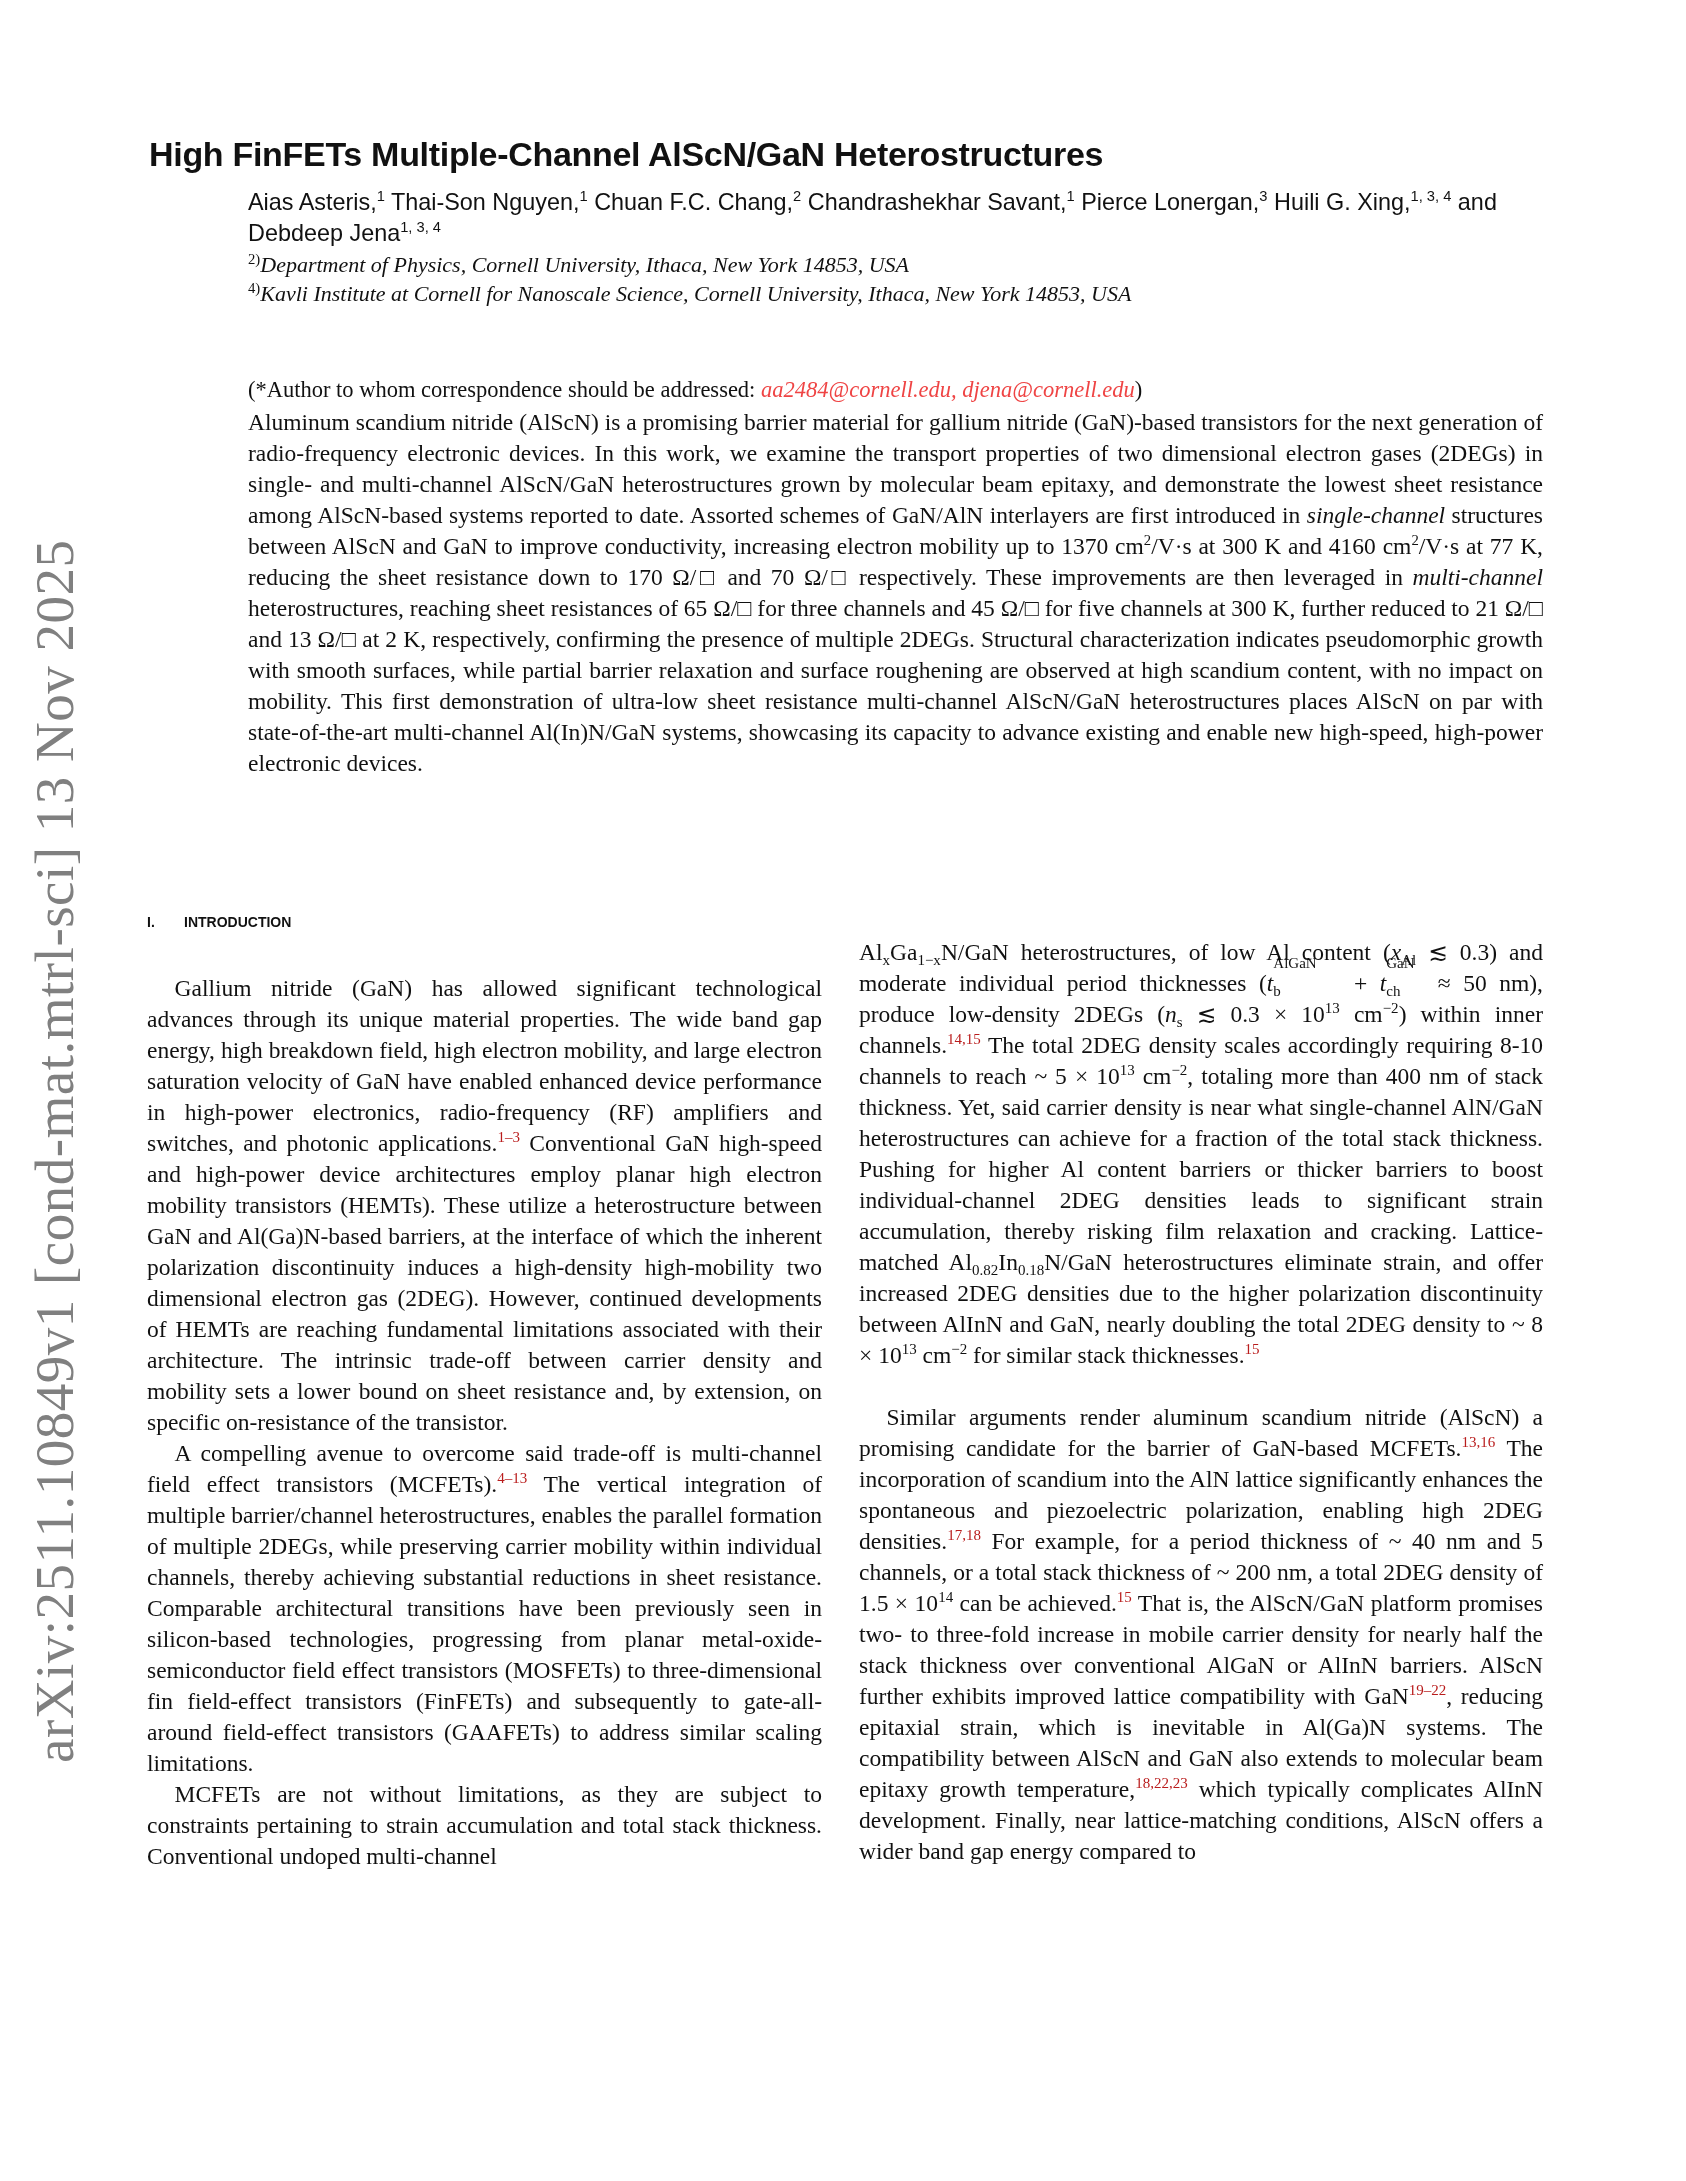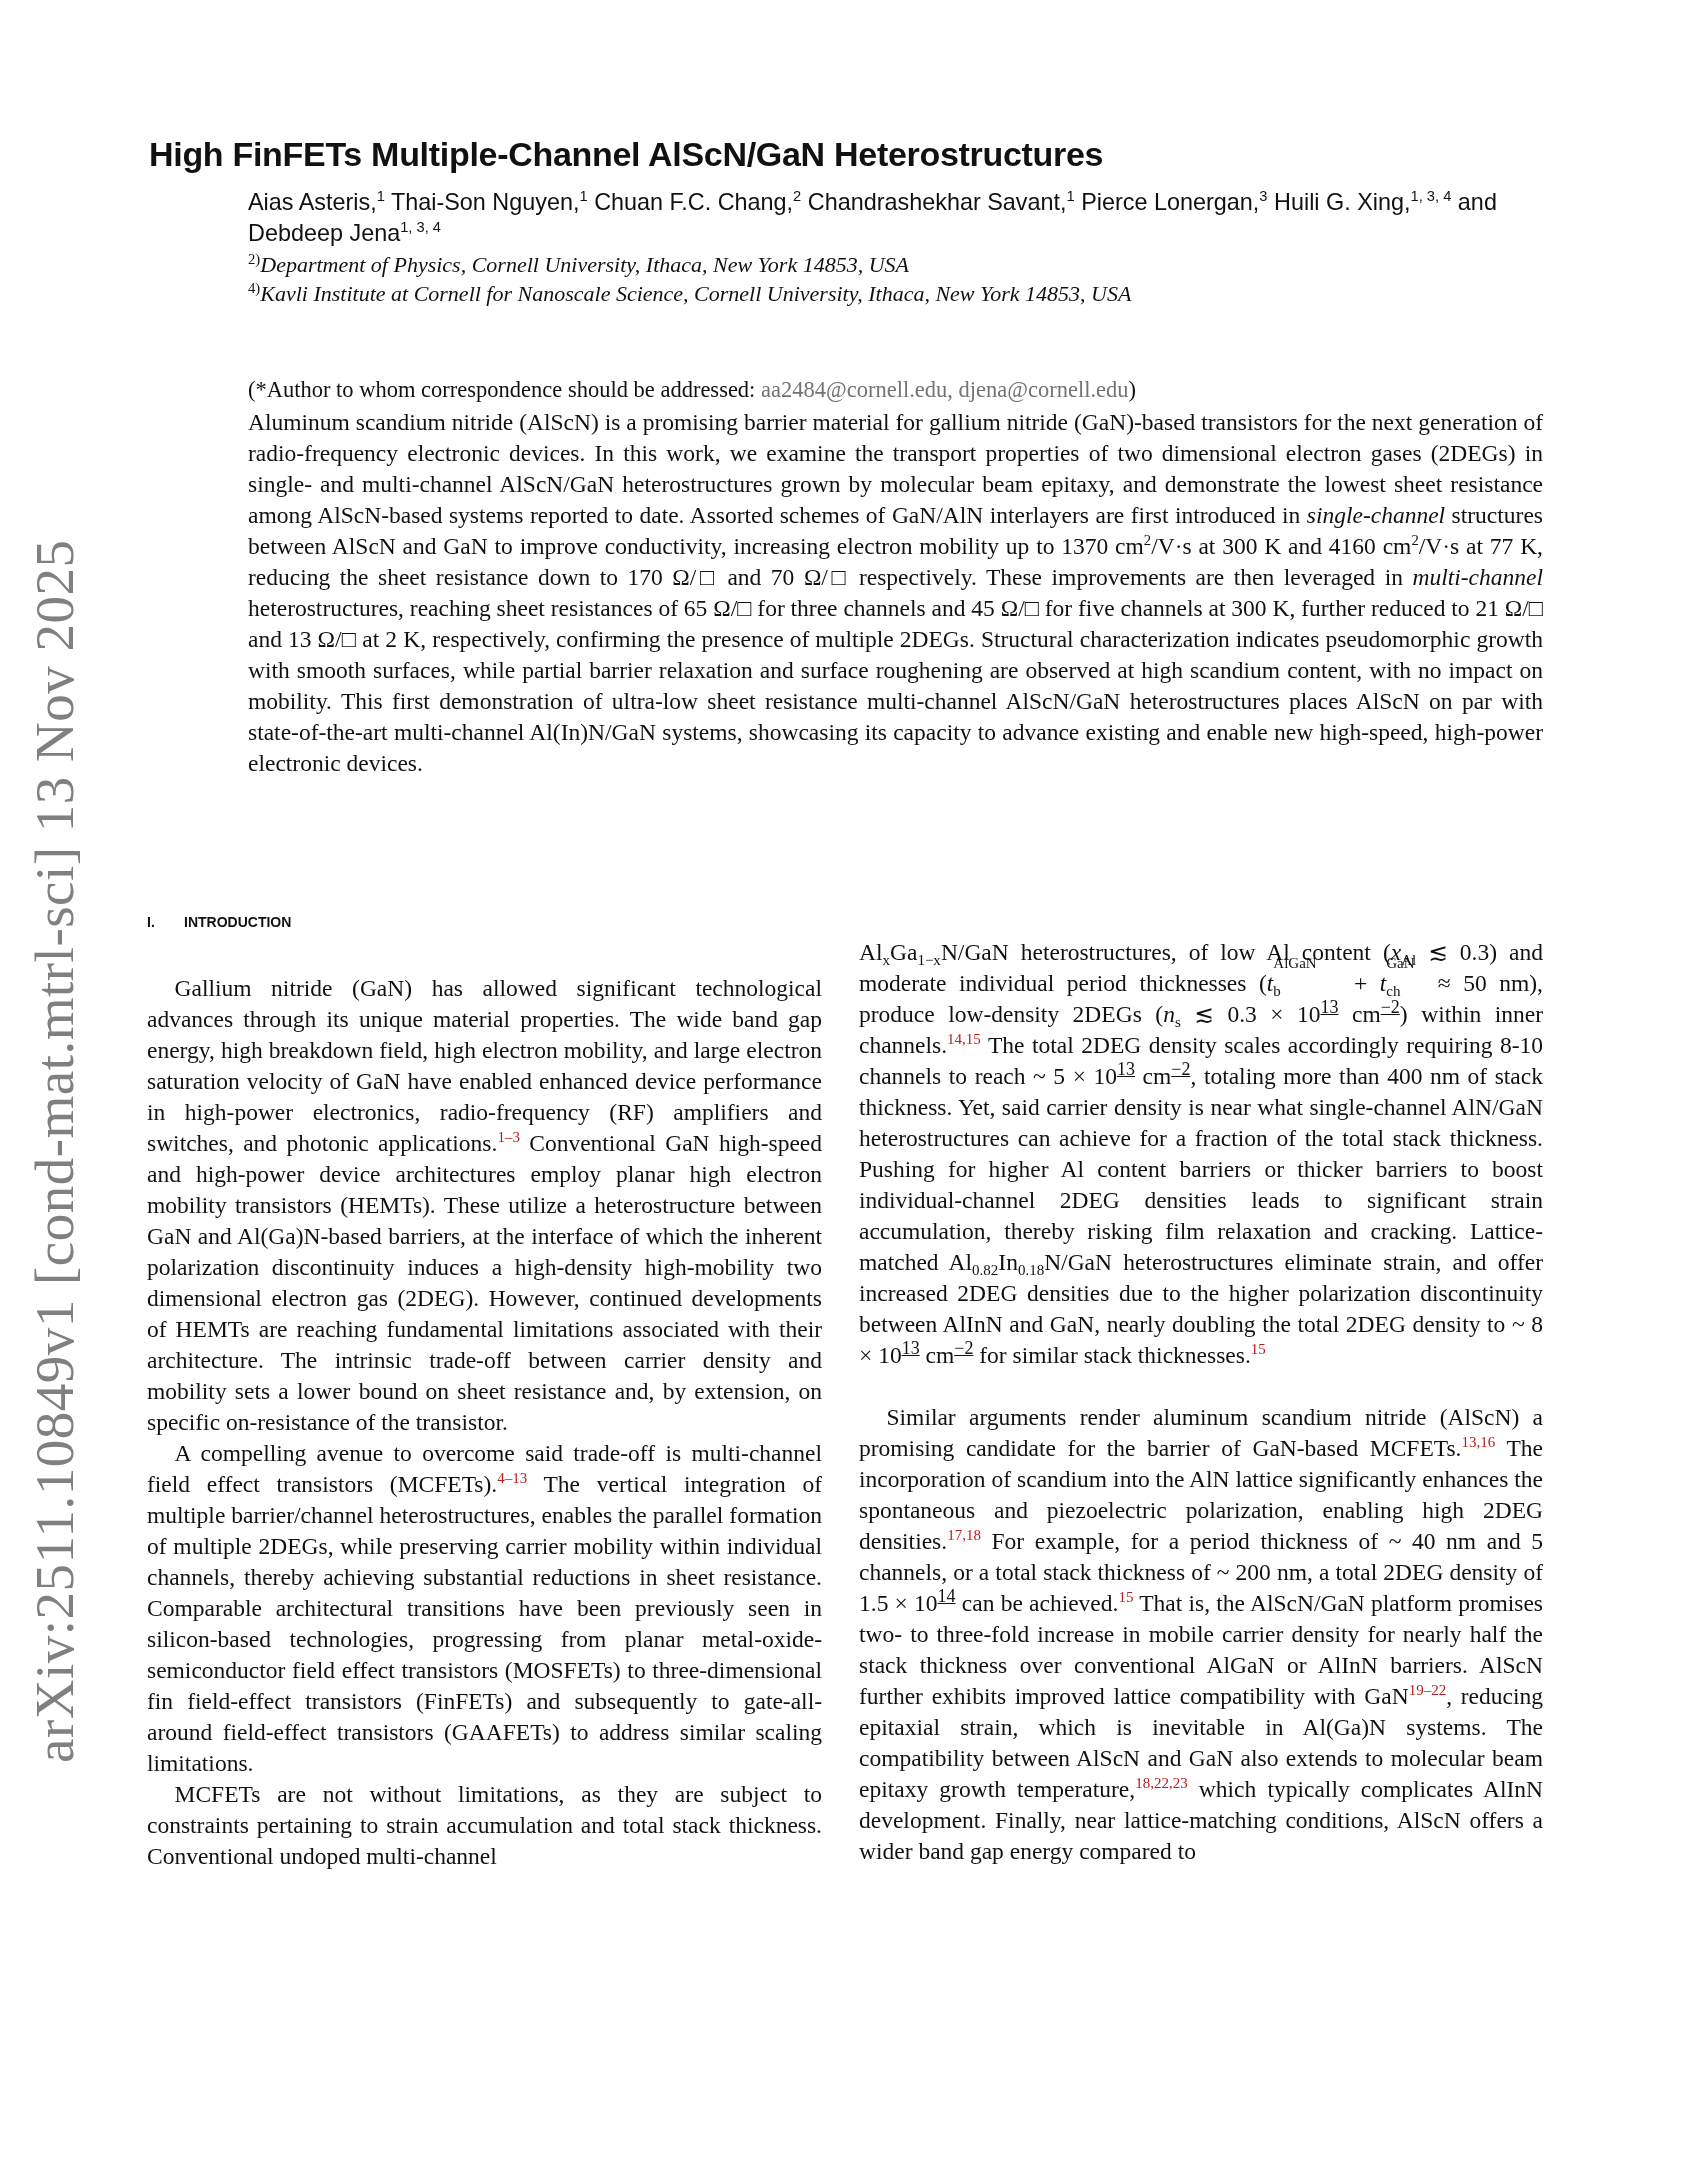--- a/index.html
+++ b/index.html
@@ -27,21 +27,21 @@
   #affiliations {
     position: absolute; left: 248px; top: 250px; width: 1304px;
     font-family: "Liberation Serif", serif; font-style: italic; font-size: 22px; line-height: 29px;
   }
   #affiliations .mark { font-style: normal; font-size: 14.7px; vertical-align: 8.3px; line-height: 0; }
 
   #correspondence {
     position: absolute; left: 248px; top: 375px;
     font-family: "Liberation Serif", serif; font-size: 22.5px; line-height: 29px;
   }
-  #correspondence .email { color: #737373; text-decoration: none; }
+  #correspondence .email { color: #ef4444; text-decoration: none; font-style: italic; }
 
   #abstract {
     position: absolute; left: 248px; top: 407px; width: 1295px; margin: 0;
     font-family: Liberation Serif, serif; font-size: 23.5px; line-height: 31px;
     text-align: justify;
   }
   #abstract sup { font-size: 14.7px; vertical-align: 9.2px; line-height: 0; }
 
   .column {
     position: absolute; top: 905px; width: 675px;
@@ -53,21 +53,21 @@
 
   .section-heading {
     font-family: "Liberation Sans", sans-serif; font-weight: bold; font-size: 14px;
     margin: 0 0 37px 0; padding-top: 3.7px; line-height: 27.5px; text-align: left;
   }
   .section-heading .num { display: inline-block; width: 37px; }
 
   .para { margin: 0; text-indent: 27.5px; }
   .para.gap { margin-top: 31px; }
   .cite { color: #b91c1c; font-size: 15px; vertical-align: 9.2px; line-height: 0; text-decoration: none; }
-  sup.m { font-size: 18px; vertical-align: 9.2px; line-height: 0; text-decoration: underline; }
+  sup.m { font-size: 15px; vertical-align: 9.2px; line-height: 0; }
   sub.m { font-size: 15px; vertical-align: -4.6px; line-height: 0; }
   .supsub { display: inline-block; position: relative; width: 68px; height: 9.2px; }
   .supsub .sp { position: absolute; left: 0; top: -26px; font-size: 15px; line-height: 14.7px; }
   .supsub .sb { position: absolute; left: 0; top: 1.8px; font-size: 15px; line-height: 14.7px; }
   .supsub.short { width: 39px; }
   em { font-style: italic; }
 </style>
 </head>
 <body>
 

